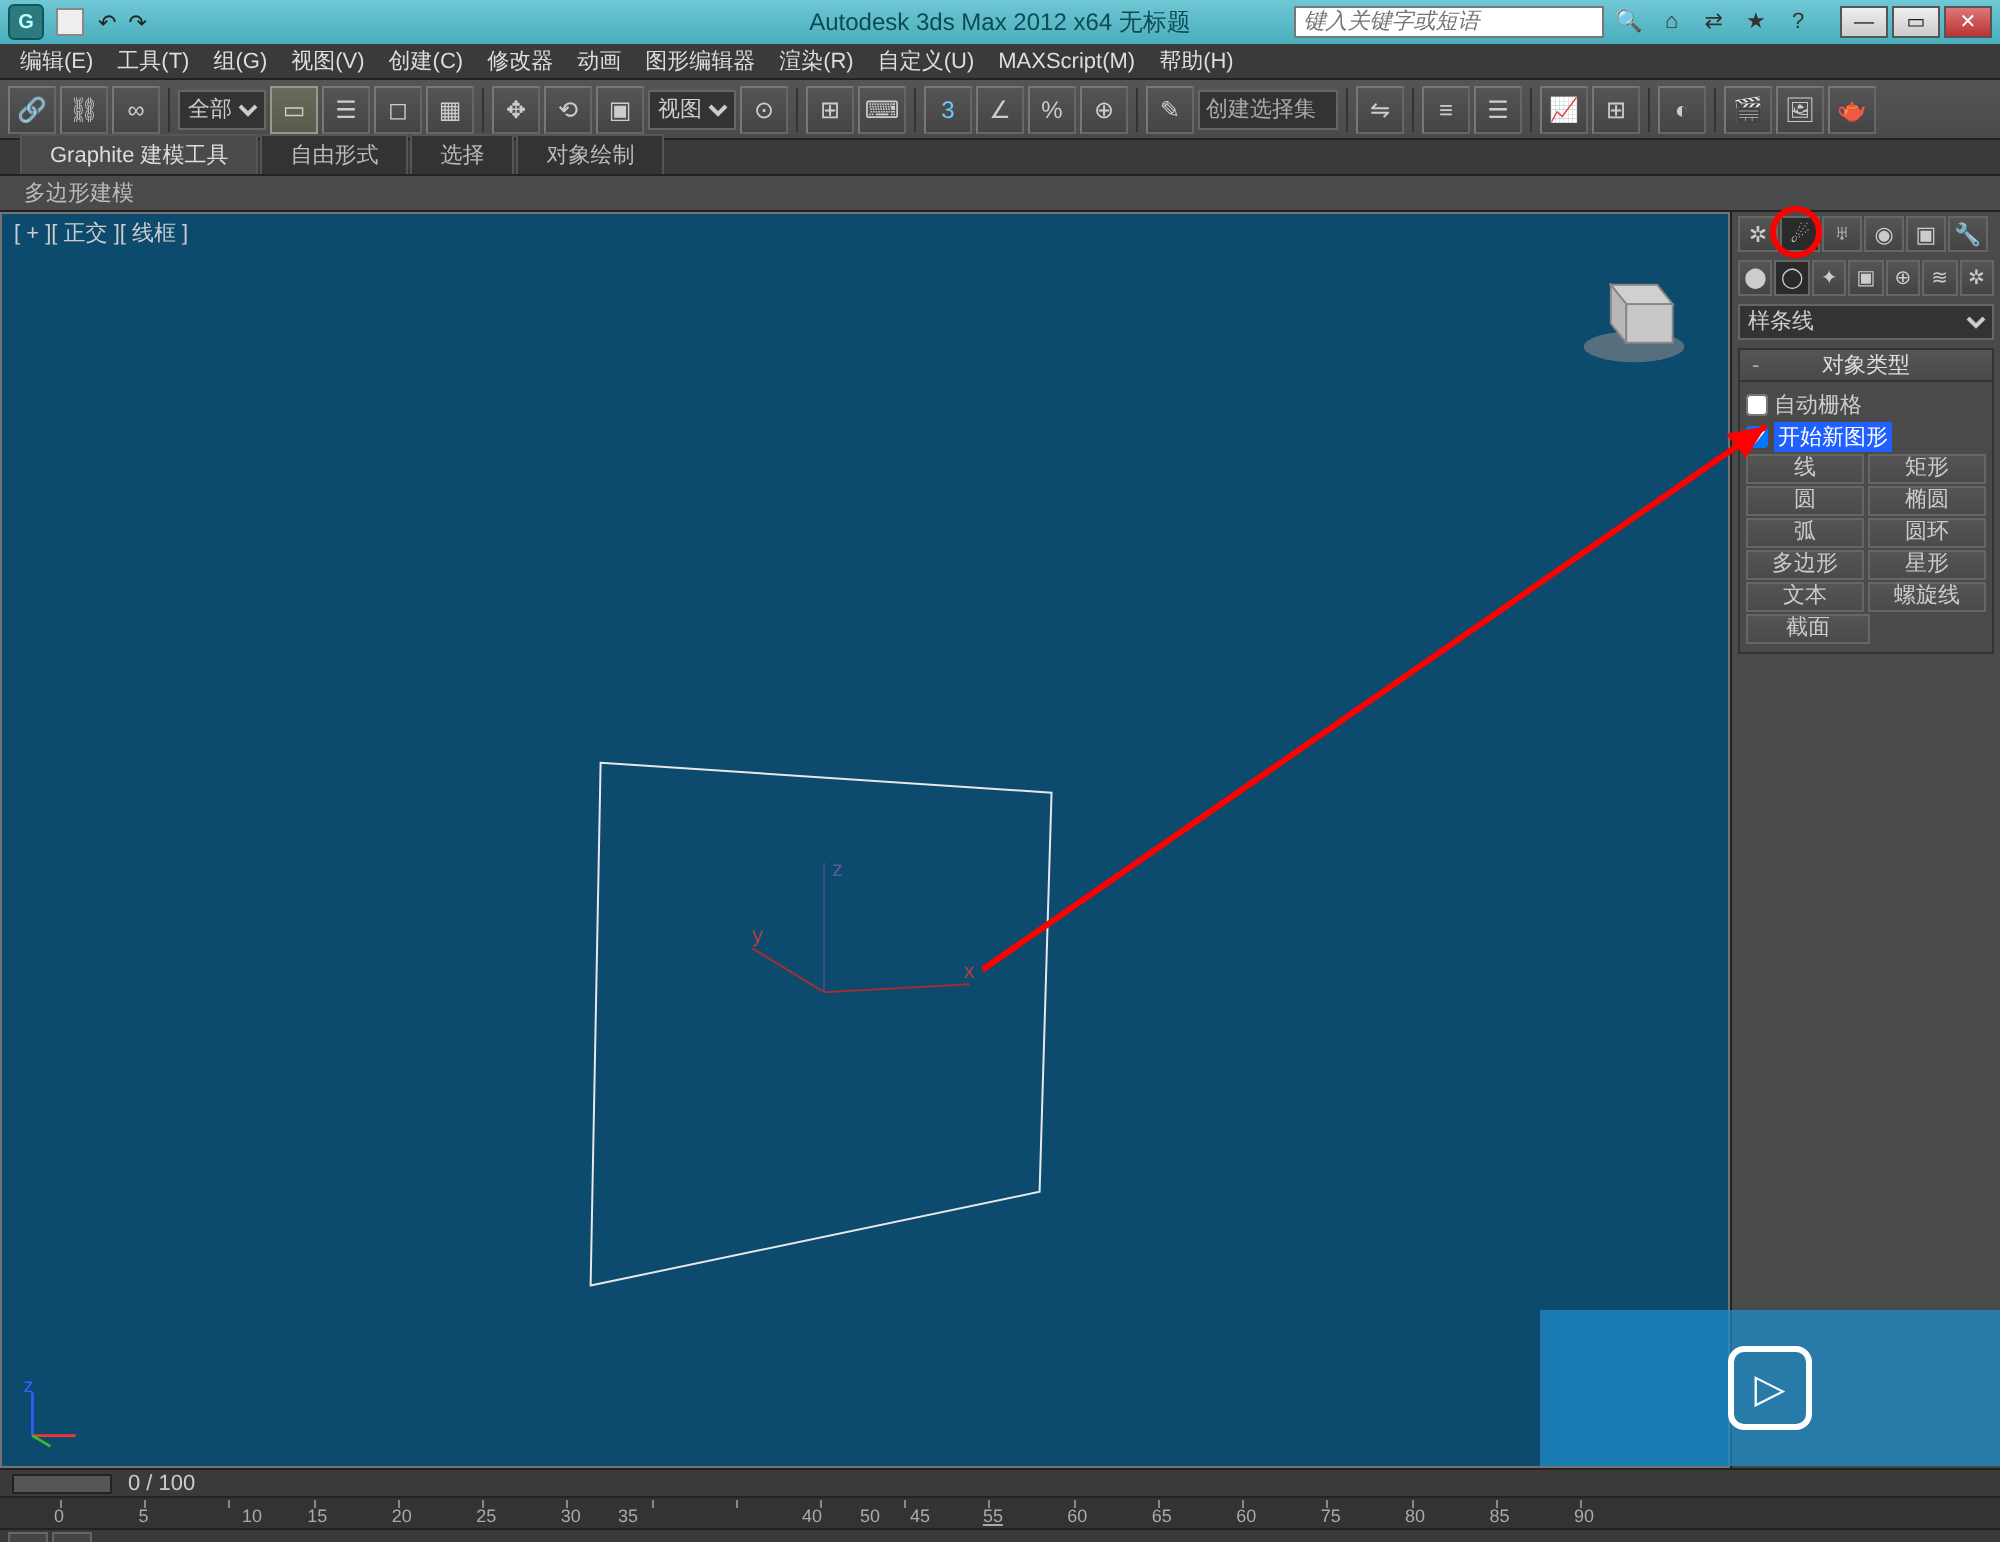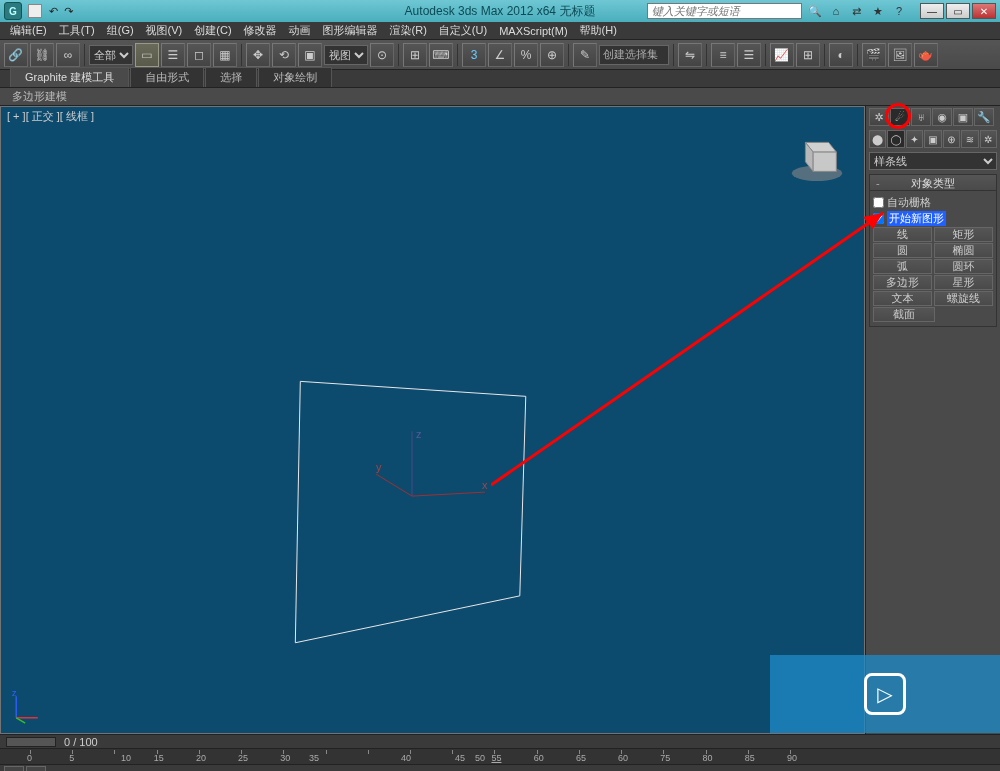--- a/index.html
+++ b/index.html
@@ -295,21 +295,21 @@
     <div class="tick" style="left: 238.111px;">25</div>
     <div class="tickmark" style="left: 283.333px;"></div>
     <div class="tick" style="left: 280.333px;">30</div>
     <div class="tickmark" style="left: 325.556px;"></div>
     <div class="tick" style="left: 309px;">35</div>
     <div class="tickmark" style="left: 367.778px;"></div>
     <div class="tick" style="left: 361px; margin-left: 40px;">40</div>
     <div class="tickmark" style="left: 410px;"></div>
     <div class="tick" style="left: 407px; margin-left: 48px;">45</div>
     <div class="tickmark" style="left: 452.222px;"></div>
-    <div class="tick" style="left: 475px;">50</div>
+    <div class="tick" style="left: 430px;">50</div>
     <div class="tickmark" style="left: 494.444px;"></div>
     <div class="tick" style="left: 491.444px; text-decoration: underline;">55</div>
     <div class="tickmark" style="left: 536.667px;"></div>
     <div class="tick" style="left: 533.667px;">60</div>
     <div class="tickmark" style="left: 578.889px;"></div>
     <div class="tick" style="left: 575.889px;">65</div>
     <div class="tickmark" style="left: 621.111px;"></div>
     <div class="tick" style="left: 618.111px;">60</div>
     <div class="tickmark" style="left: 663.333px;"></div>
     <div class="tick" style="left: 660.333px;">75</div>

